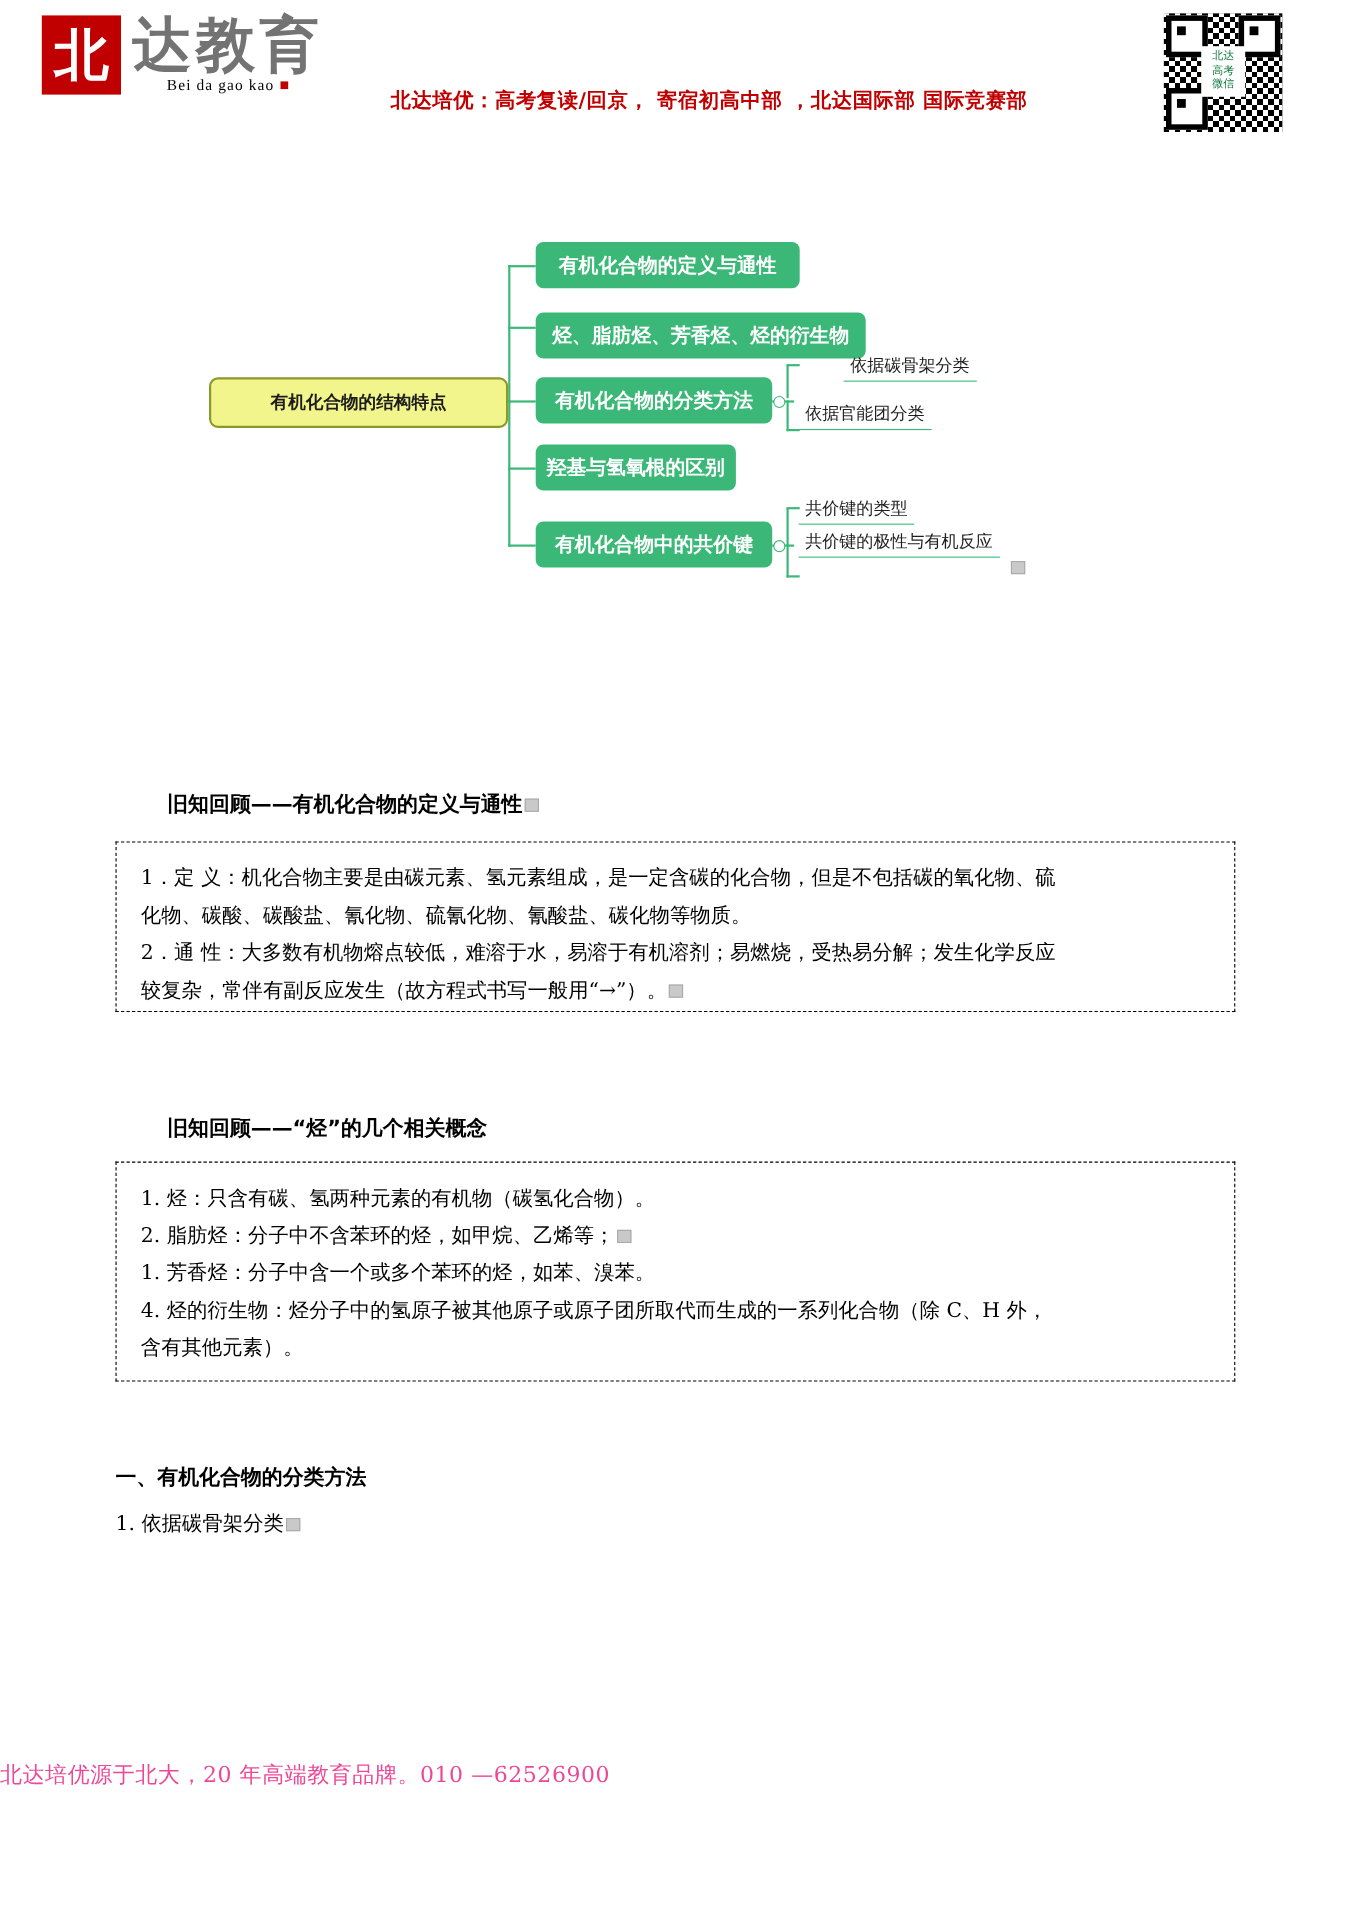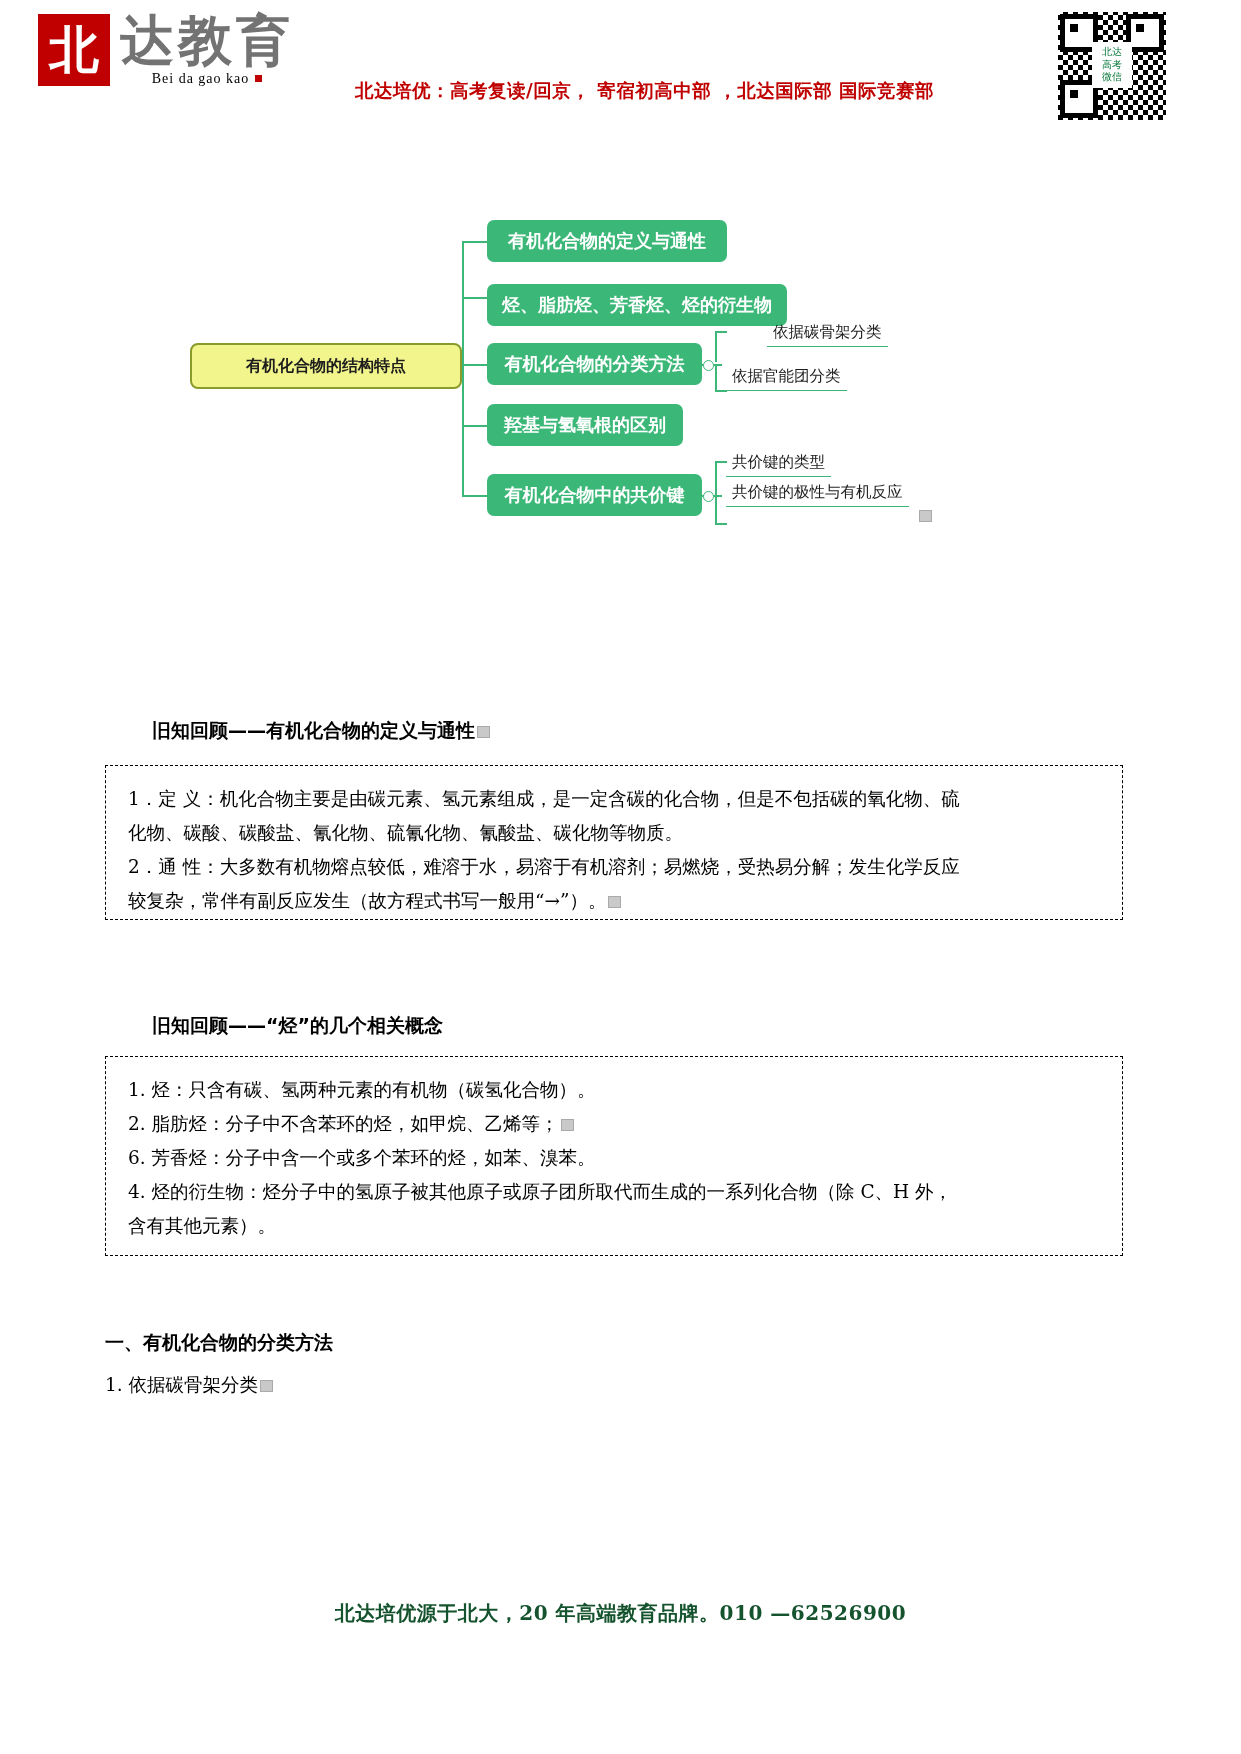--- a/index.html
+++ b/index.html
@@ -156,21 +156,21 @@
     background: #3bb878;
     color: #ffffff;
     border-radius: 7px;
     font-size: 18px;
     padding: 0 14px;
     height: 42px;
   }
   .n1 { left: 487px; top: 2px;   width: 240px; }
   .n2 { left: 487px; top: 66px;  width: 300px; }
   .n3 { left: 487px; top: 125px; width: 215px; }
-  .n4 { left: 487px; top: 186px; width: 196px; }
+  .n4 { left: 487px; top: 186px; width: 182px; }
   .n5 { left: 487px; top: 256px; width: 215px; }
 
   .leaf {
     position: absolute;
     font-family: "DejaVu Sans", "Liberation Sans", sans-serif;
     font-size: 15.5px;
     color: #1d1d1d;
     border-bottom: 1.4px solid #3bb878;
     padding: 0 6px 3px 6px;
     white-space: nowrap;
@@ -226,24 +226,23 @@
     top: 1372px;
     font-size: 18.5px;
     font-family: "DejaVu Serif", "Liberation Serif", serif;
   }
 
   .footer {
     position: absolute;
     left: 0;
     right: 0;
     top: 1600px;
-    text-align: center;
-    color: #14532d;
+    color: #ec4899;
     font-size: 20px;
-    font-weight: bold;
+    font-weight: normal;
     font-family: "DejaVu Serif", "Liberation Serif", serif;
     letter-spacing: 0.5px;
   }
 </style>
 </head>
 <body>
 
 <div class="header">
   <div class="logo-block">
     <div class="seal">北</div>
@@ -313,21 +312,21 @@
   </div>
 </div>
 
 <div class="section-title t2">旧知回顾——“烃”的几个相关概念</div>
 
 <div class="dashbox b2">
   <div class="line">1. 烃：只含有碳、氢两种元素的有机物（碳氢化合物）。</div>
   <div class="line">
     <span>2. 脂肪烃：分子中不含苯环的烃，如甲烷、乙烯等；</span><span class="mark"></span>
   </div>
-  <div class="line">6. 芳香烃：分子中含一个或多个苯环的烃，如苯、溴苯。</div>
+  <div class="line">1. 芳香烃：分子中含一个或多个苯环的烃，如苯、溴苯。</div>
   <div class="line">4. 烃的衍生物：烃分子中的氢原子被其他原子或原子团所取代而生成的一系列化合物（除 C、H 外，</div>
   <div class="line">含有其他元素）。</div>
 </div>
 
 <div class="section-title t3">一、有机化合物的分类方法</div>
 <div class="plain">
   <span>1. 依据碳骨架分类</span><span class="mark"></span>
 </div>
 
 <div class="footer">北达培优源于北大，20 年高端教育品牌。010 —62526900</div>

